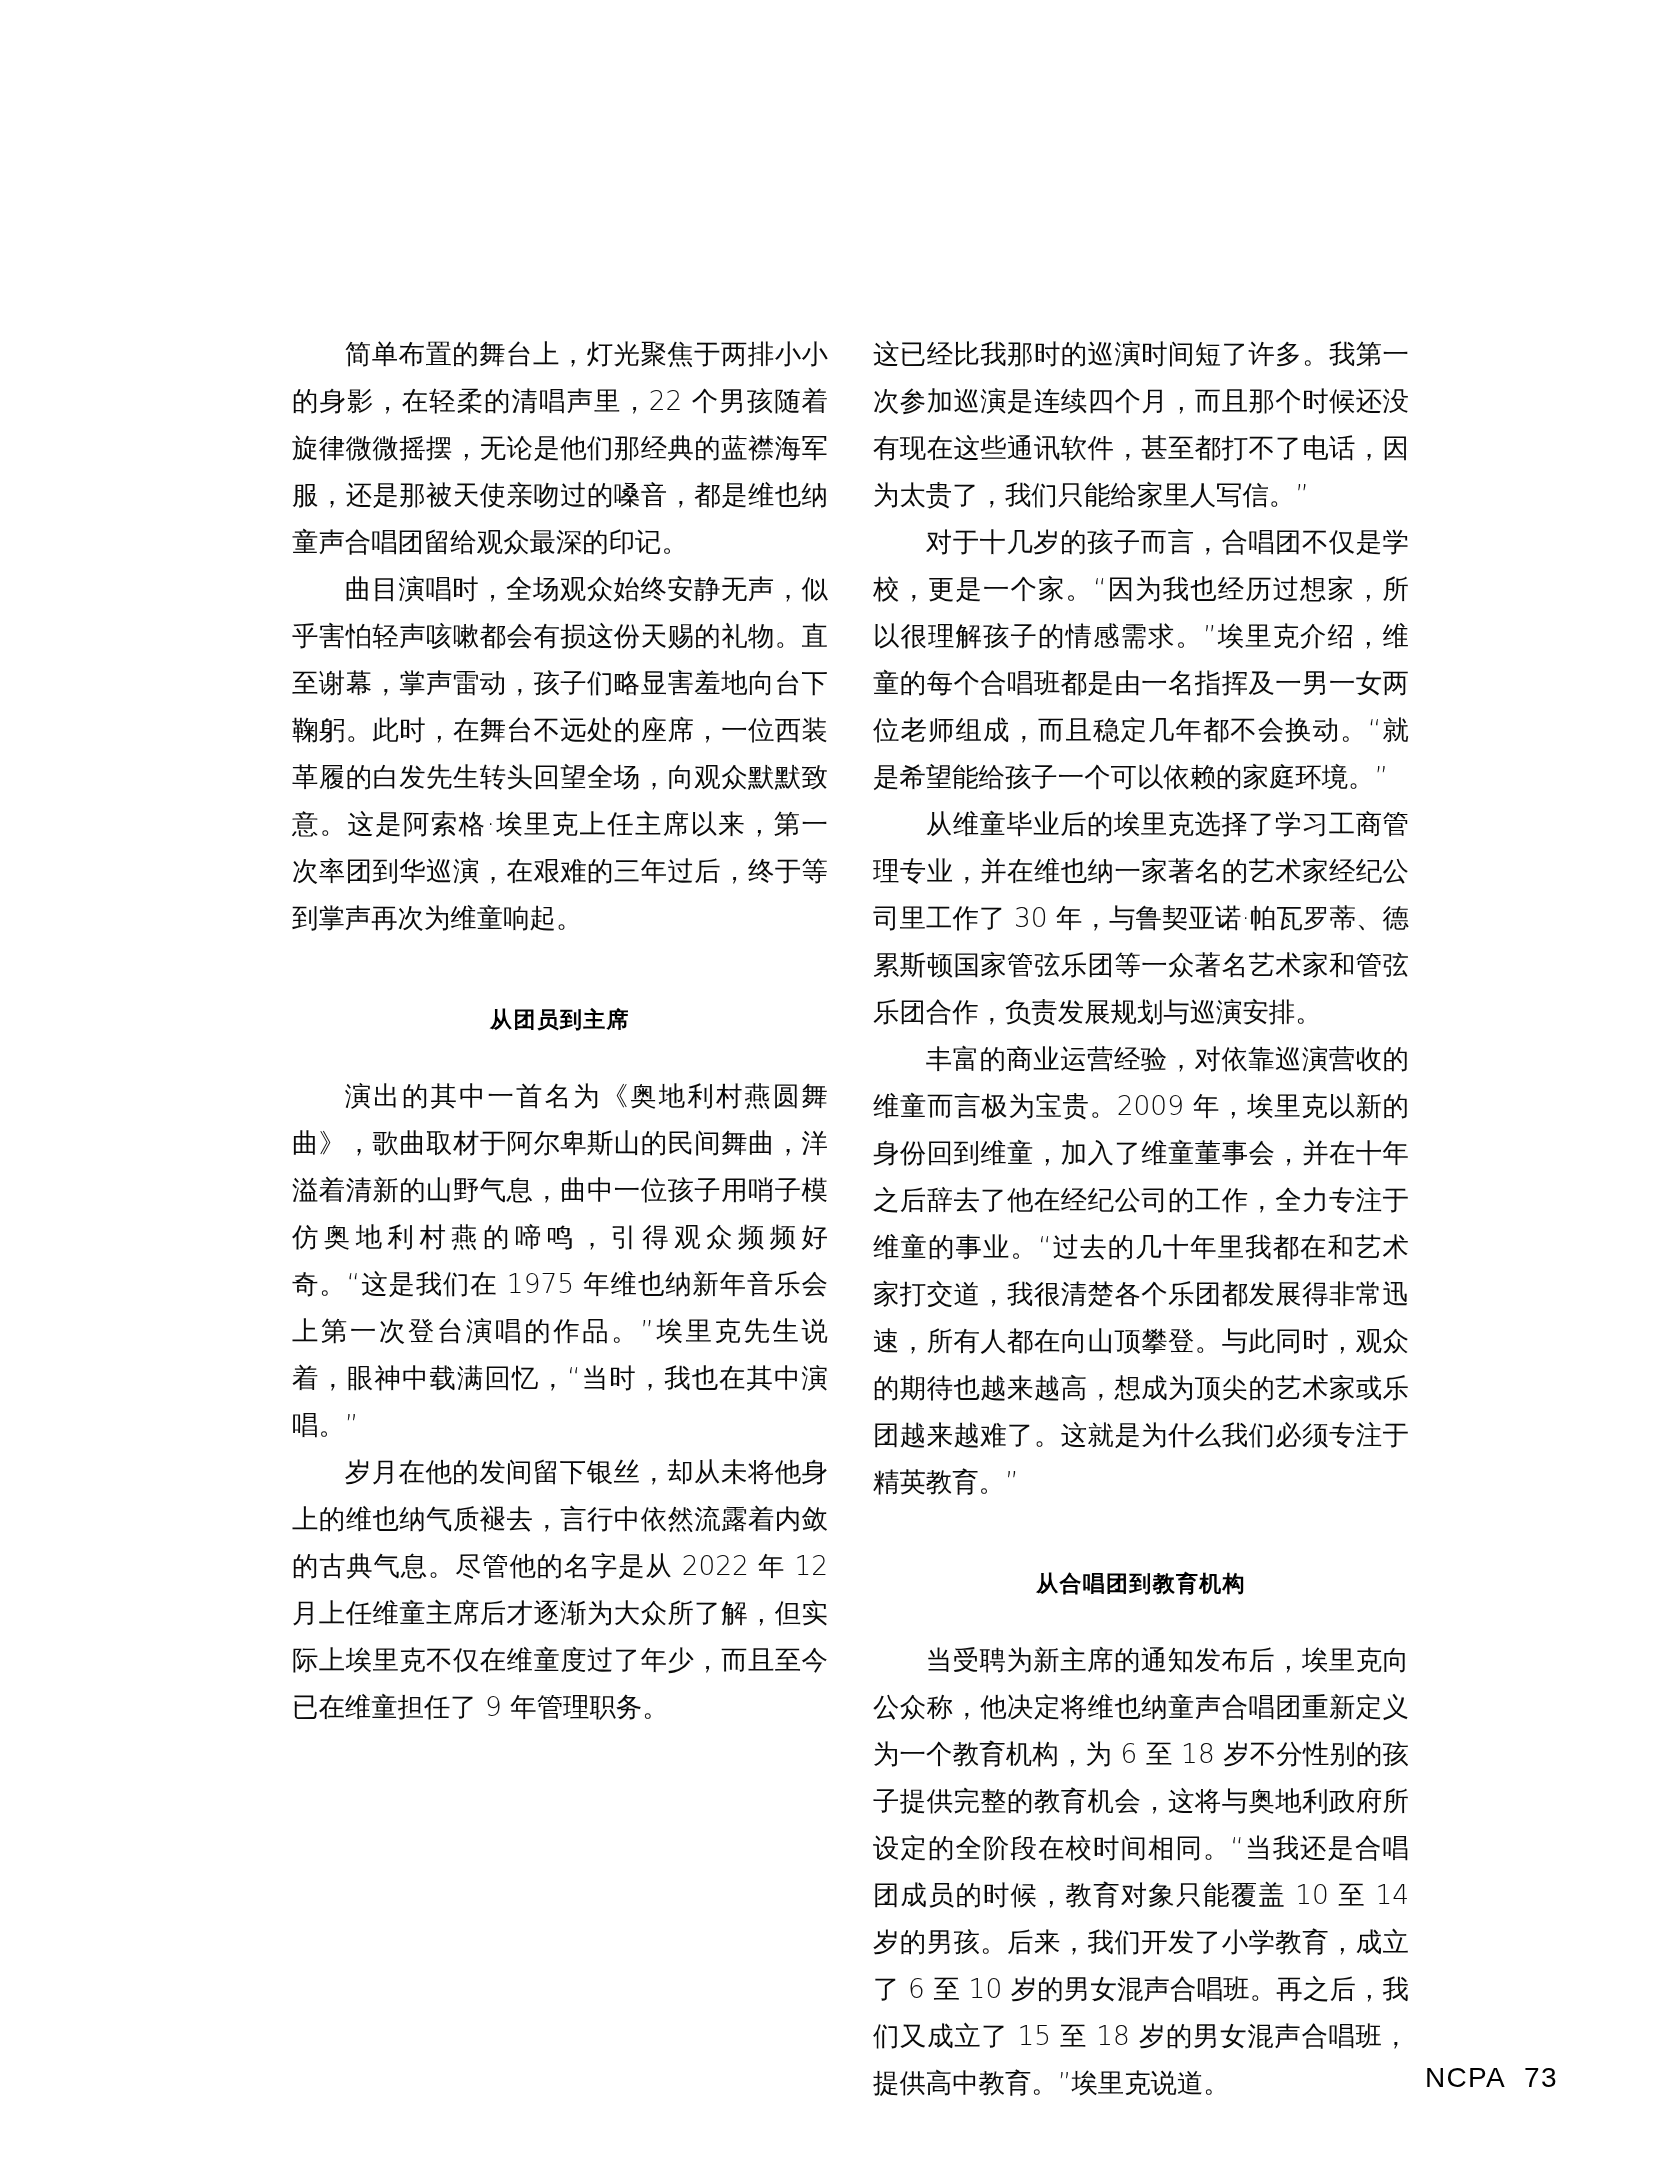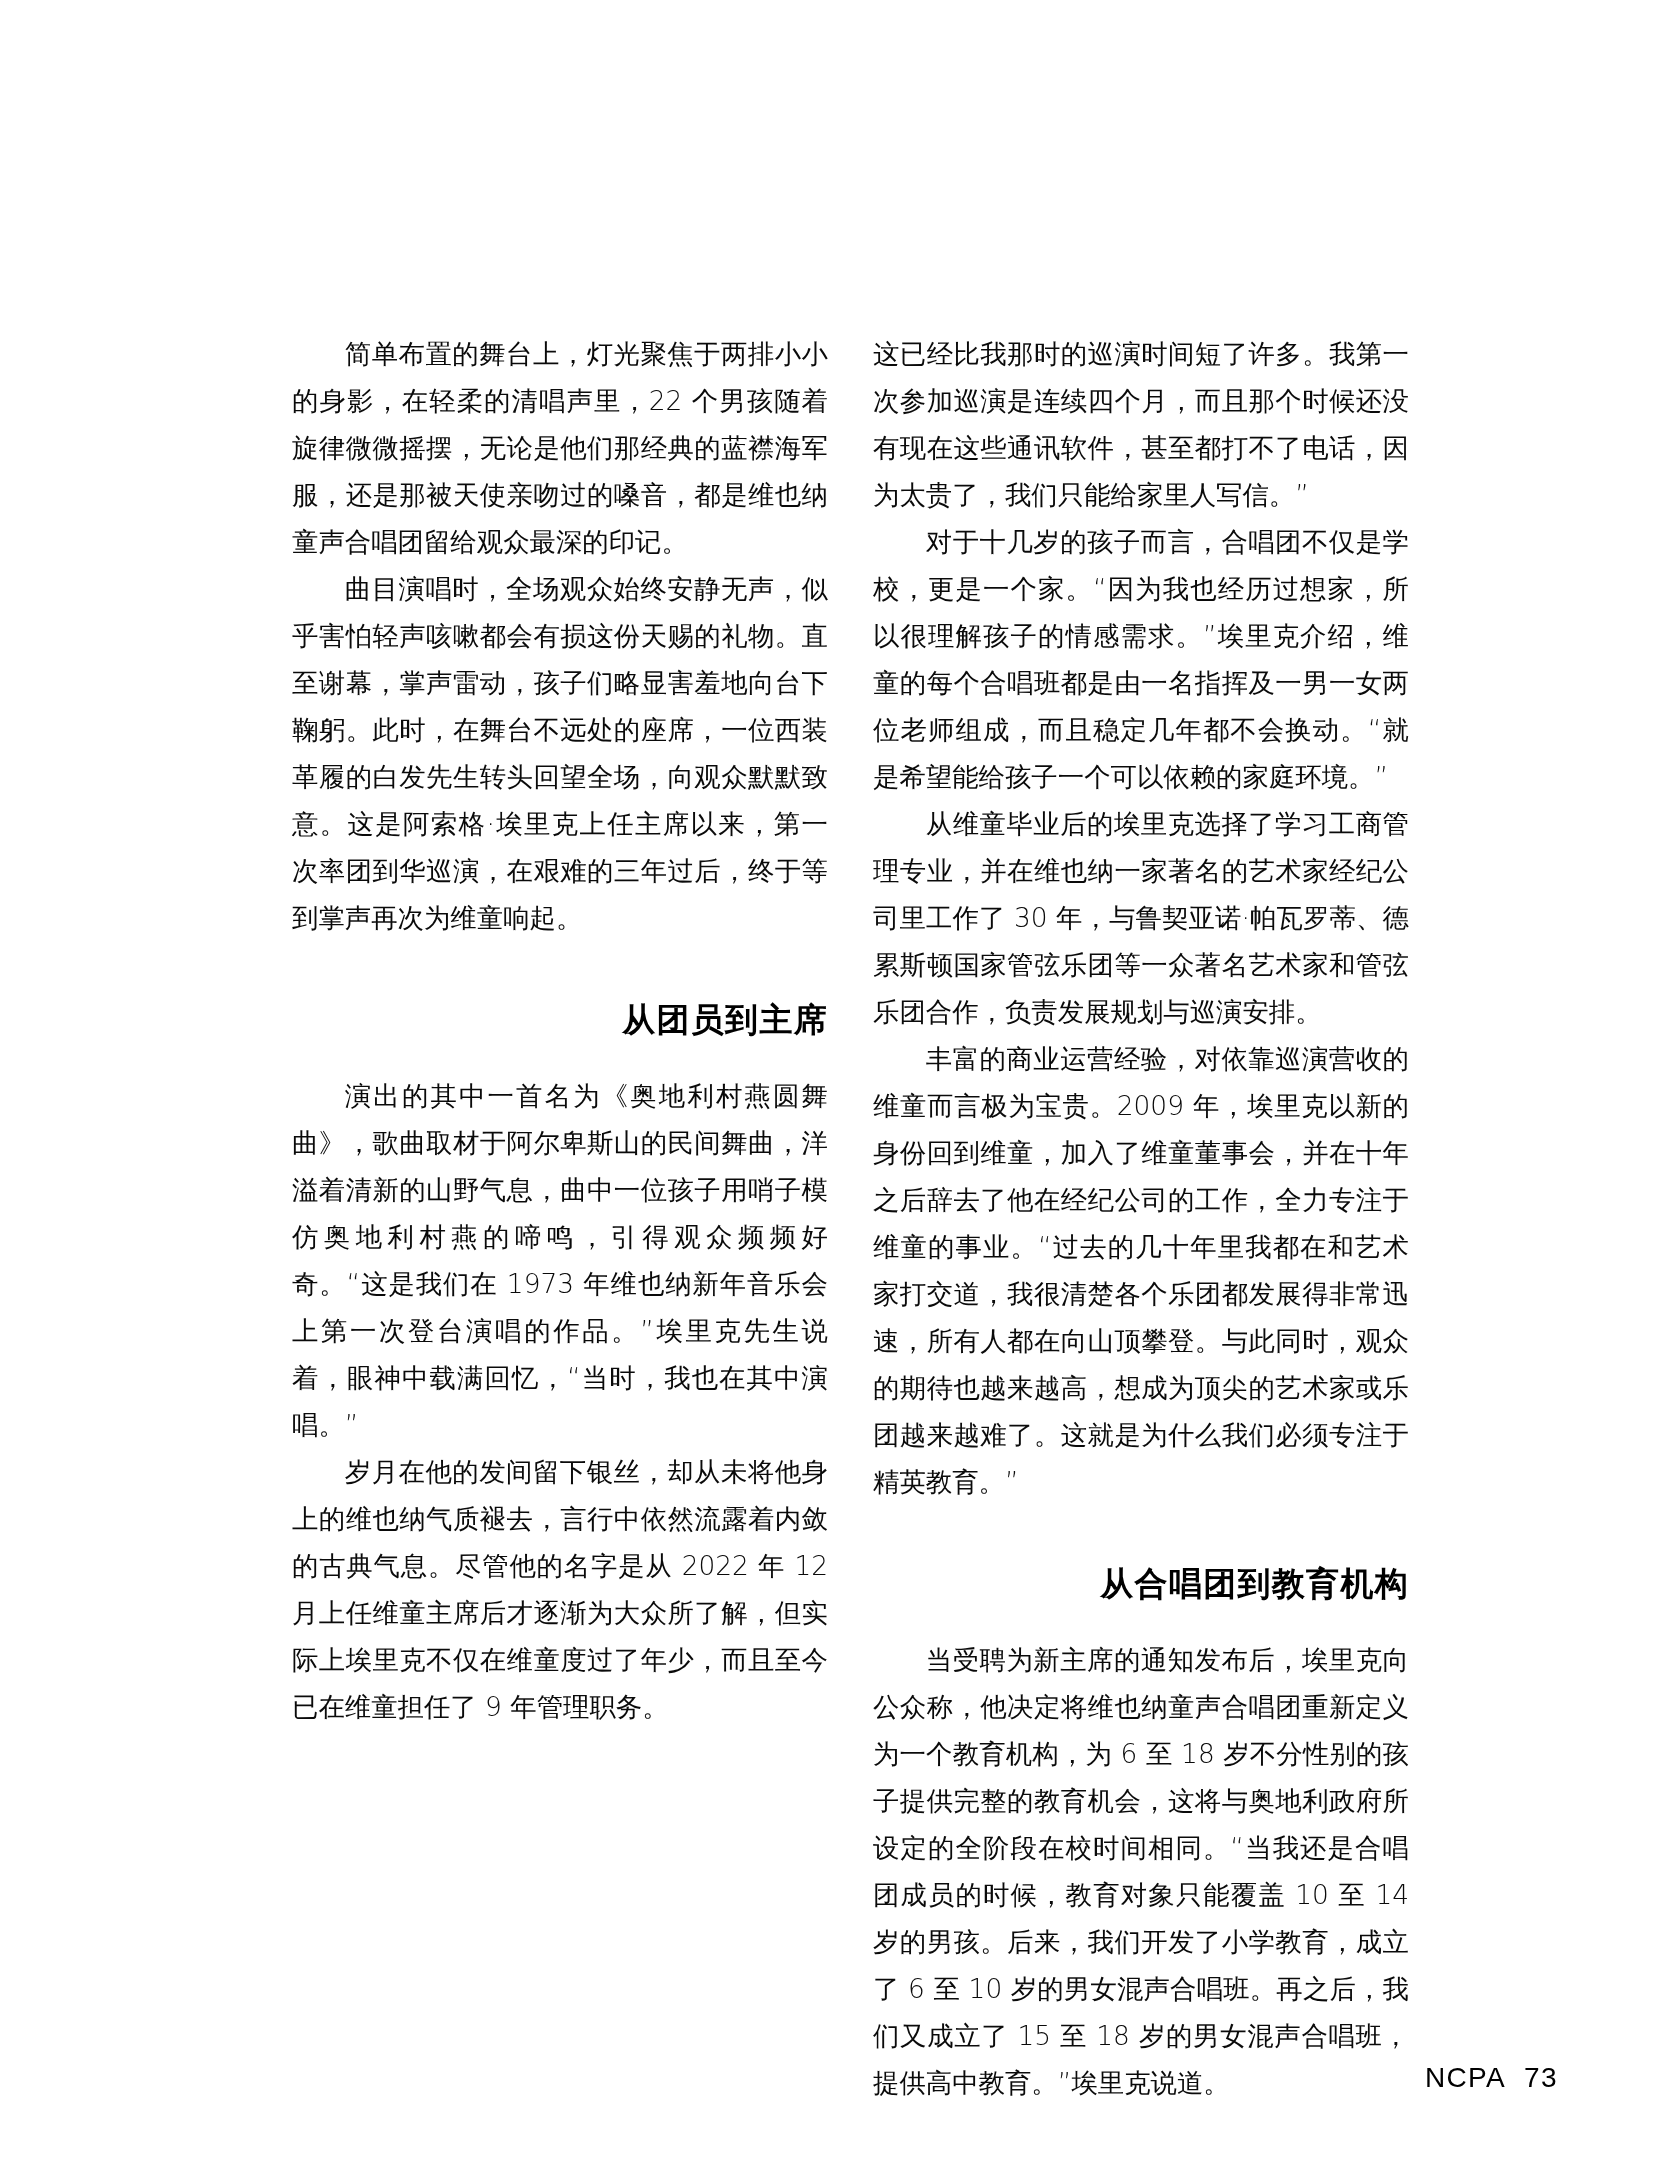--- a/index.html
+++ b/index.html
@@ -28,27 +28,27 @@
   }
   .col p {
     margin: 0;
     padding: 0;
     text-indent: 2em;
   }
   .col p.no-indent {
     text-indent: 0;
   }
   .col h2 {
-    font-size: 33px;
+    font-size: 22px;
     line-height: 41px;
     font-weight: 800;
     letter-spacing: 1.3px;
     margin: 58px 0 32px 0;
     text-indent: 0;
-    text-align: right;
+    text-align: center;
     color: #000000;
   }
   .col-left { left: 292px; }
   .col-right { left: 873px; }
   .footer {
     position: absolute;
     top: 2061px;
     left: 1425px;
     font-family: "Liberation Sans", "DejaVu Sans", sans-serif;
     font-size: 28px;
@@ -62,21 +62,21 @@
 </style>
 </head>
 <body>
 
 <div class="page">
 
   <div class="col col-left">
     <p>简单布置的舞台上，灯光聚焦于两排小小的身影，在轻柔的清唱声里，22 个男孩随着旋律微微摇摆，无论是他们那经典的蓝襟海军服，还是那被天使亲吻过的嗓音，都是维也纳童声合唱团留给观众最深的印记。</p>
     <p>曲目演唱时，全场观众始终安静无声，似乎害怕轻声咳嗽都会有损这份天赐的礼物。直至谢幕，掌声雷动，孩子们略显害羞地向台下鞠躬。此时，在舞台不远处的座席，一位西装革履的白发先生转头回望全场，向观众默默致意。这是阿索格·埃里克上任主席以来，第一次率团到华巡演，在艰难的三年过后，终于等到掌声再次为维童响起。</p>
     <h2>从团员到主席</h2>
-    <p>演出的其中一首名为《奥地利村燕圆舞曲》，歌曲取材于阿尔卑斯山的民间舞曲，洋溢着清新的山野气息，曲中一位孩子用哨子模仿奥地利村燕的啼鸣，引得观众频频好奇。“这是我们在 1973 年维也纳新年音乐会上第一次登台演唱的作品。”埃里克先生说着，眼神中载满回忆，“当时，我也在其中演唱。”</p>
+    <p>演出的其中一首名为《奥地利村燕圆舞曲》，歌曲取材于阿尔卑斯山的民间舞曲，洋溢着清新的山野气息，曲中一位孩子用哨子模仿奥地利村燕的啼鸣，引得观众频频好奇。“这是我们在 1975 年维也纳新年音乐会上第一次登台演唱的作品。”埃里克先生说着，眼神中载满回忆，“当时，我也在其中演唱。”</p>
     <p>岁月在他的发间留下银丝，却从未将他身上的维也纳气质褪去，言行中依然流露着内敛的古典气息。尽管他的名字是从 2022 年 12 月上任维童主席后才逐渐为大众所了解，但实际上埃里克不仅在维童度过了年少，而且至今已在维童担任了 9 年管理职务。</p>
   </div>
 
   <div class="col col-right">
     <p class="no-indent">这已经比我那时的巡演时间短了许多。我第一次参加巡演是连续四个月，而且那个时候还没有现在这些通讯软件，甚至都打不了电话，因为太贵了，我们只能给家里人写信。”</p>
     <p>对于十几岁的孩子而言，合唱团不仅是学校，更是一个家。“因为我也经历过想家，所以很理解孩子的情感需求。”埃里克介绍，维童的每个合唱班都是由一名指挥及一男一女两位老师组成，而且稳定几年都不会换动。“就是希望能给孩子一个可以依赖的家庭环境。”</p>
     <p>从维童毕业后的埃里克选择了学习工商管理专业，并在维也纳一家著名的艺术家经纪公司里工作了 30 年，与鲁契亚诺·帕瓦罗蒂、德累斯顿国家管弦乐团等一众著名艺术家和管弦乐团合作，负责发展规划与巡演安排。</p>
     <p>丰富的商业运营经验，对依靠巡演营收的维童而言极为宝贵。2009 年，埃里克以新的身份回到维童，加入了维童董事会，并在十年之后辞去了他在经纪公司的工作，全力专注于维童的事业。“过去的几十年里我都在和艺术家打交道，我很清楚各个乐团都发展得非常迅速，所有人都在向山顶攀登。与此同时，观众的期待也越来越高，想成为顶尖的艺术家或乐团越来越难了。这就是为什么我们必须专注于精英教育。”</p>
     <h2>从合唱团到教育机构</h2>
     <p>当受聘为新主席的通知发布后，埃里克向公众称，他决定将维也纳童声合唱团重新定义为一个教育机构，为 6 至 18 岁不分性别的孩子提供完整的教育机会，这将与奥地利政府所设定的全阶段在校时间相同。“当我还是合唱团成员的时候，教育对象只能覆盖 10 至 14 岁的男孩。后来，我们开发了小学教育，成立了 6 至 10 岁的男女混声合唱班。再之后，我们又成立了 15 至 18 岁的男女混声合唱班，提供高中教育。”埃里克说道。</p>

